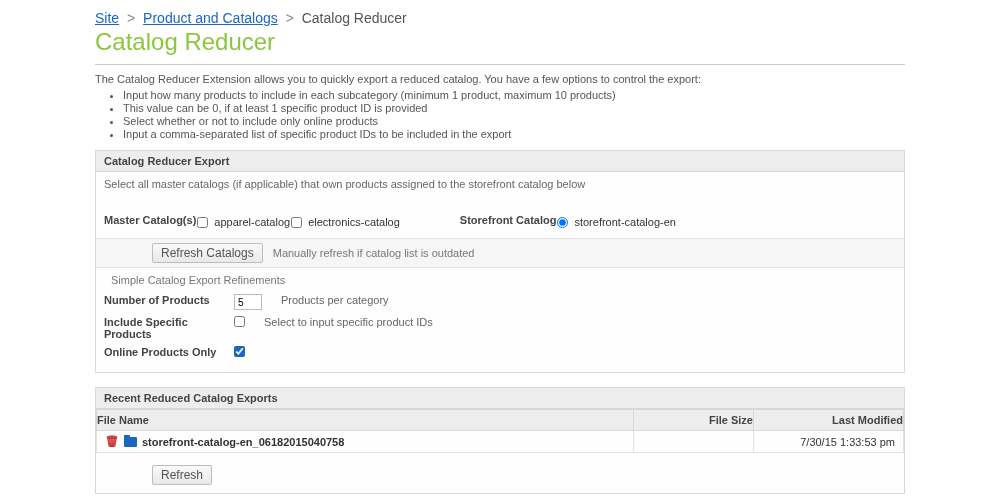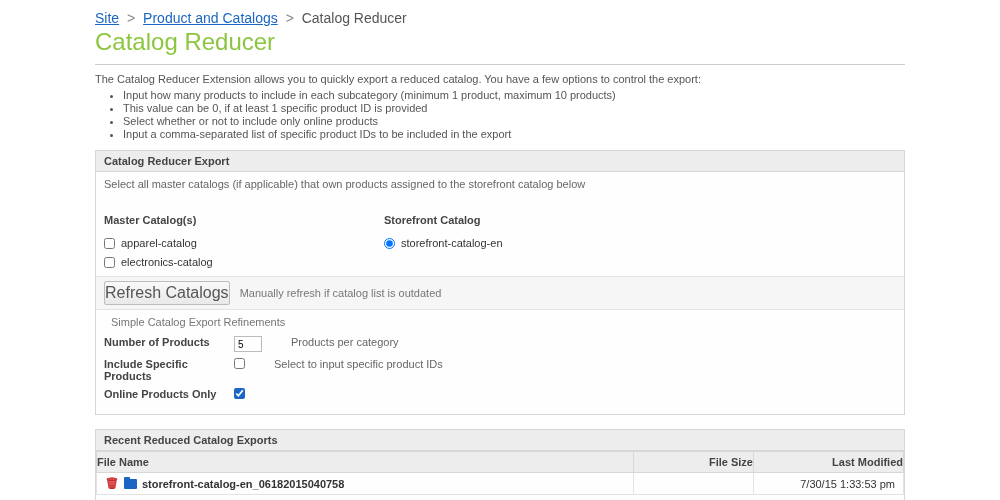--- a/index.html
+++ b/index.html
@@ -38,57 +38,58 @@
     background: #ededed;
     border-bottom: 1px solid #d7d7d7;
     padding: 4px 8px;
     font-weight: bold;
     color: #444;
   }
   .panel-body { padding: 6px 8px 8px; }
   .hint { color: #666; margin-bottom: 24px; }
   .sect-title { font-weight: bold; margin-bottom: 4px; color: #444; }
   .cols { display: flex; gap: 60px; }
-  .col { display: flex; flex-direction: column; gap: 7px; }
+  .col { display: flex; flex-direction: row; gap: 1px; }
   .check-row { display: flex; align-items: center; gap: 6px; }
   .check-row input[type="checkbox"], .check-row input[type="radio"] {
     margin: 0;
     width: 11px; height: 11px;
   }
   .check-row label { color: #333; }
 
   .inline-bar {
     margin-top: 8px;
     border-top: 1px solid #e3e3e3;
     border-bottom: 1px solid #e3e3e3;
     background: #f6f6f6;
     padding: 4px 8px;
     display: flex; align-items: center; gap: 10px;
     margin-left: -8px; margin-right: -8px;
   }
   .btn {
     background: linear-gradient(#f9f9f9, #e9e9e9);
     border: 1px solid #bdbdbd;
     border-radius: 2px;
-    padding: 2px 0;
-    font-size: 16px;
+    padding: 2px 8px;
+    font-size: 12px;
     color: #555;
     cursor: pointer;
+    margin-left: 48px;
   }
   .subhead {
     color: #777;
     margin: 6px 0 8px 7px;
   }
   .form-row { display: flex; align-items: flex-start; margin-bottom: 6px; }
   .form-row .lbl { width: 130px; color: #444; font-weight: bold; }
   .form-row input[type="text"] {
     width: 28px; height: 16px; font-size: 10px;
     border: 1px solid #bbb; padding: 1px 3px;
   }
-  .form-row .after { margin-left: 10px; color: #666; padding-left: 19px; }
+  .form-row .after { color: #666; padding-left: 19px; }
   .form-row input[type="checkbox"] { margin: 0; width: 11px; height: 11px; accent-color:#1a66c2;}
   .actions { margin-top: 6px; }
 
   table.list {
     width: 100%;
     border-collapse: collapse;
     font-size: 11px;
   }
   table.list th {
     background: #ededed;

